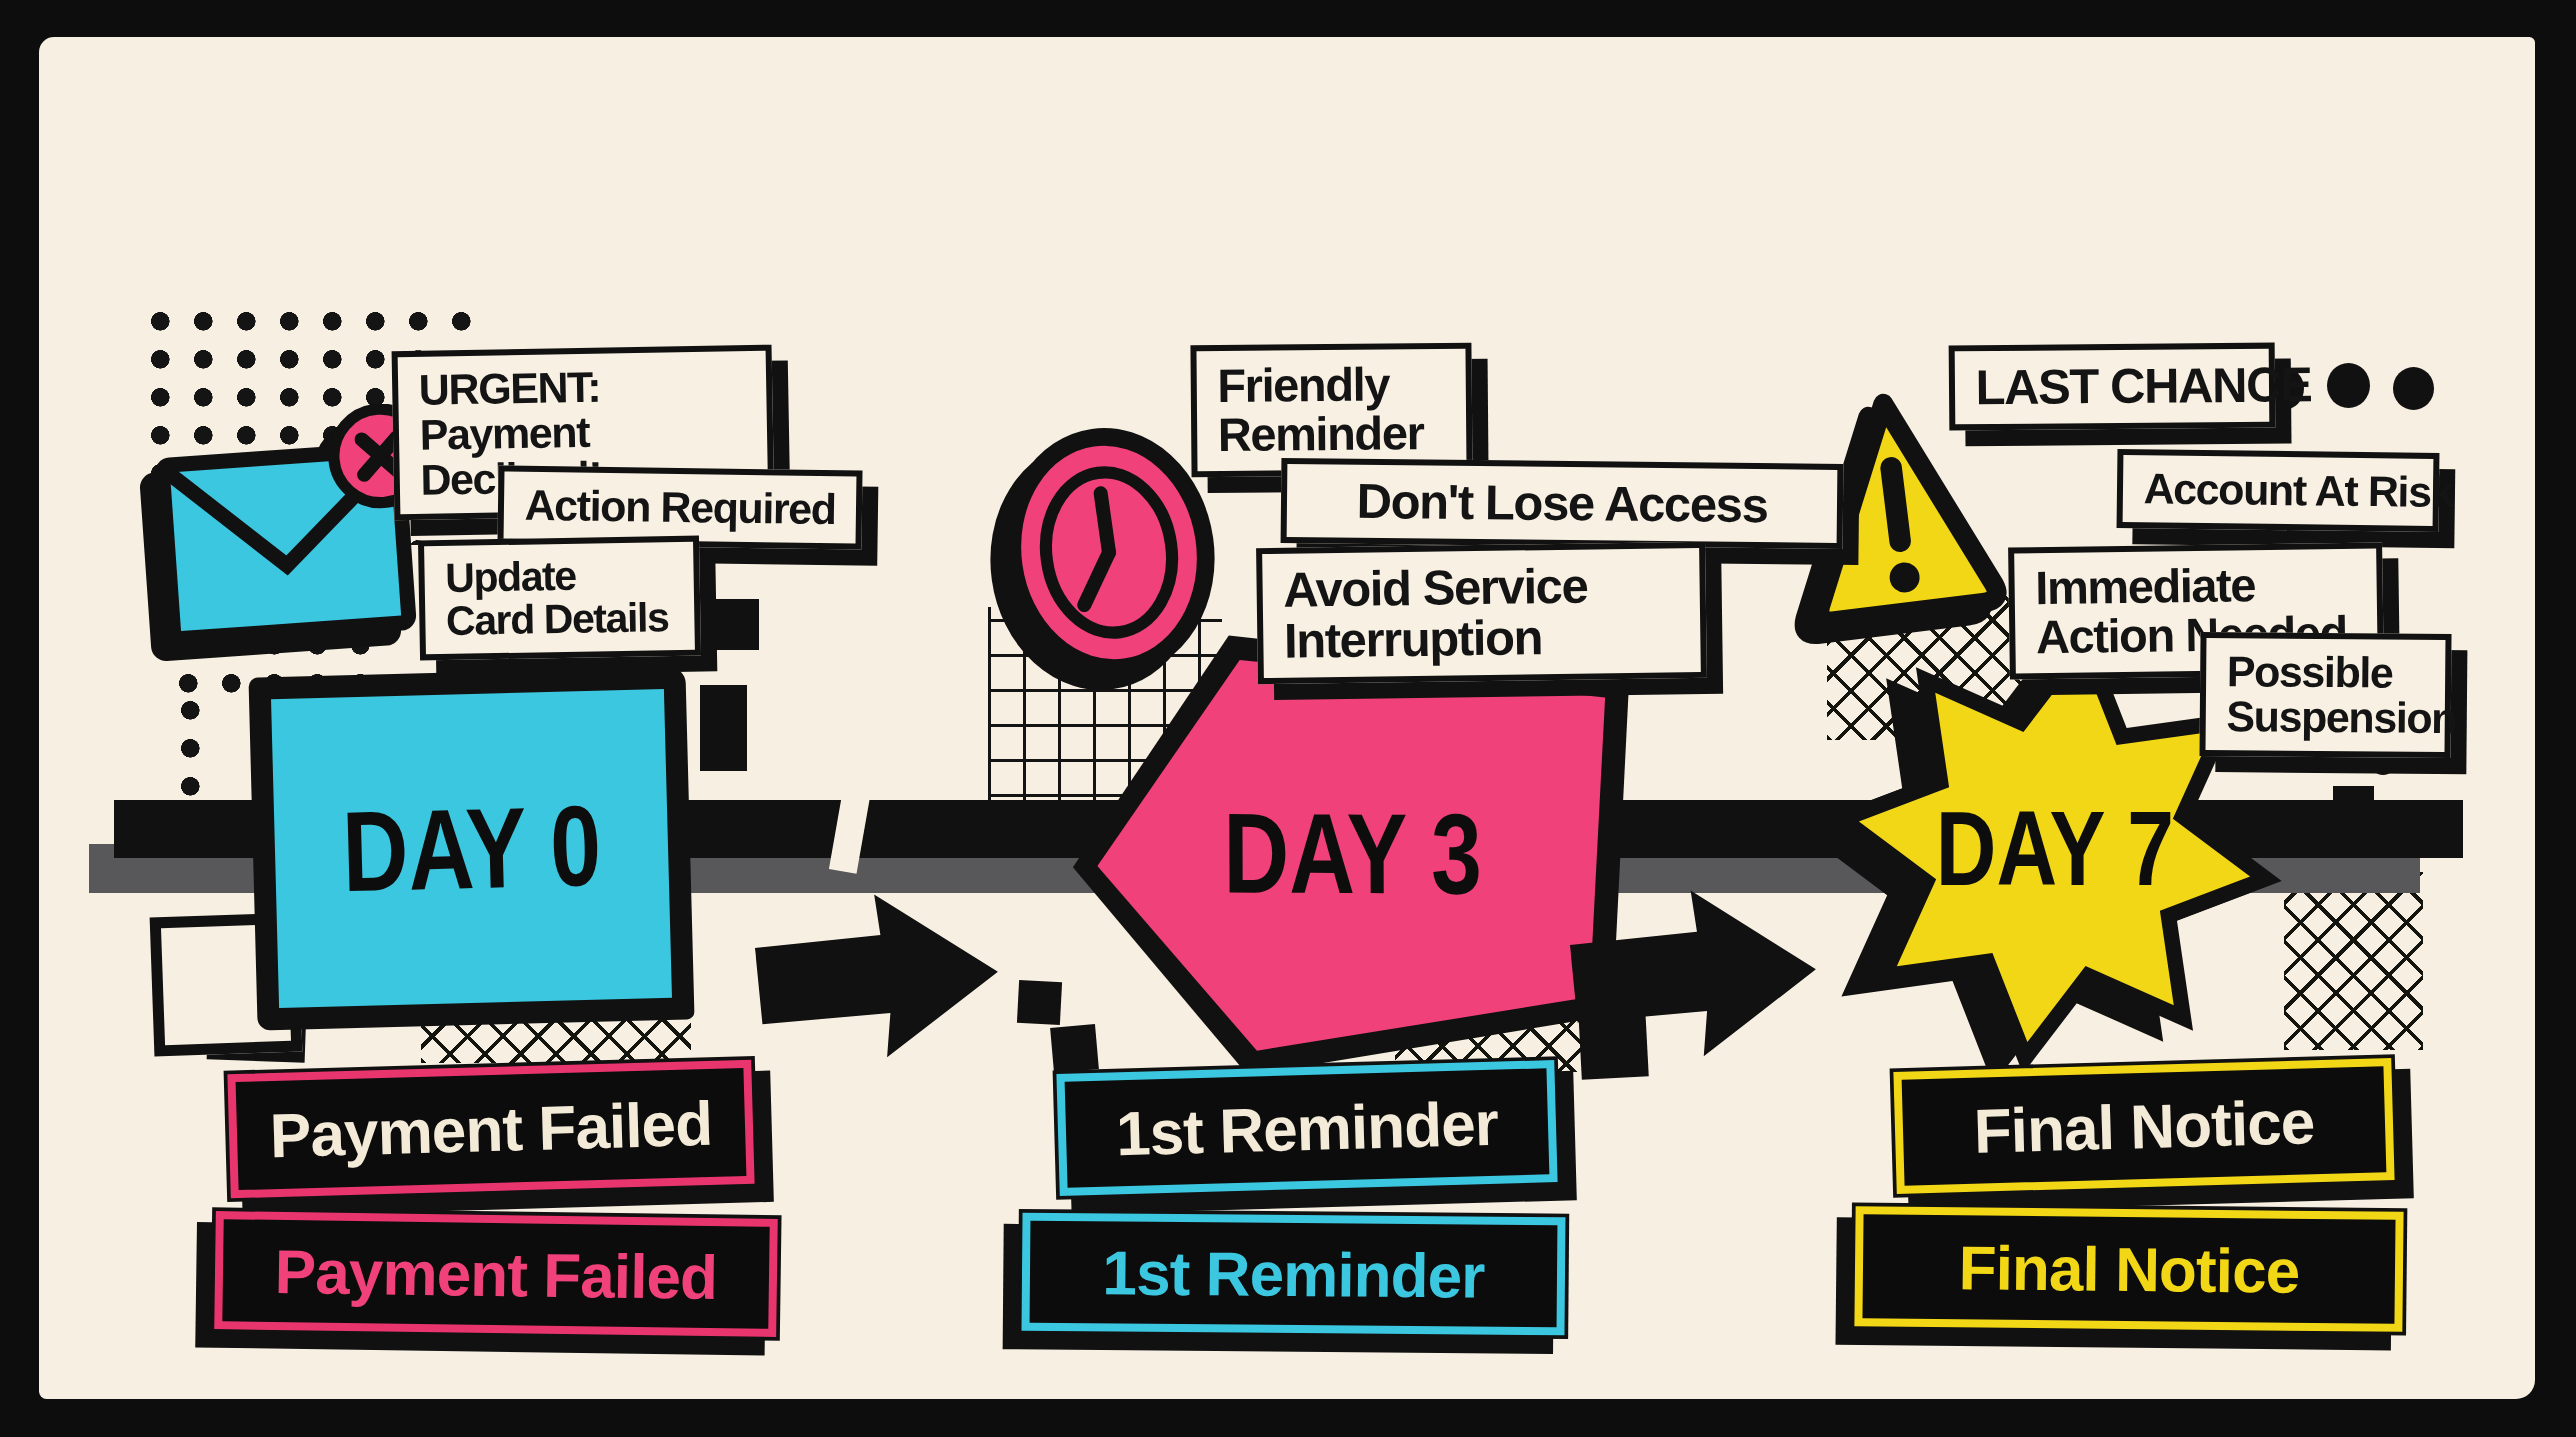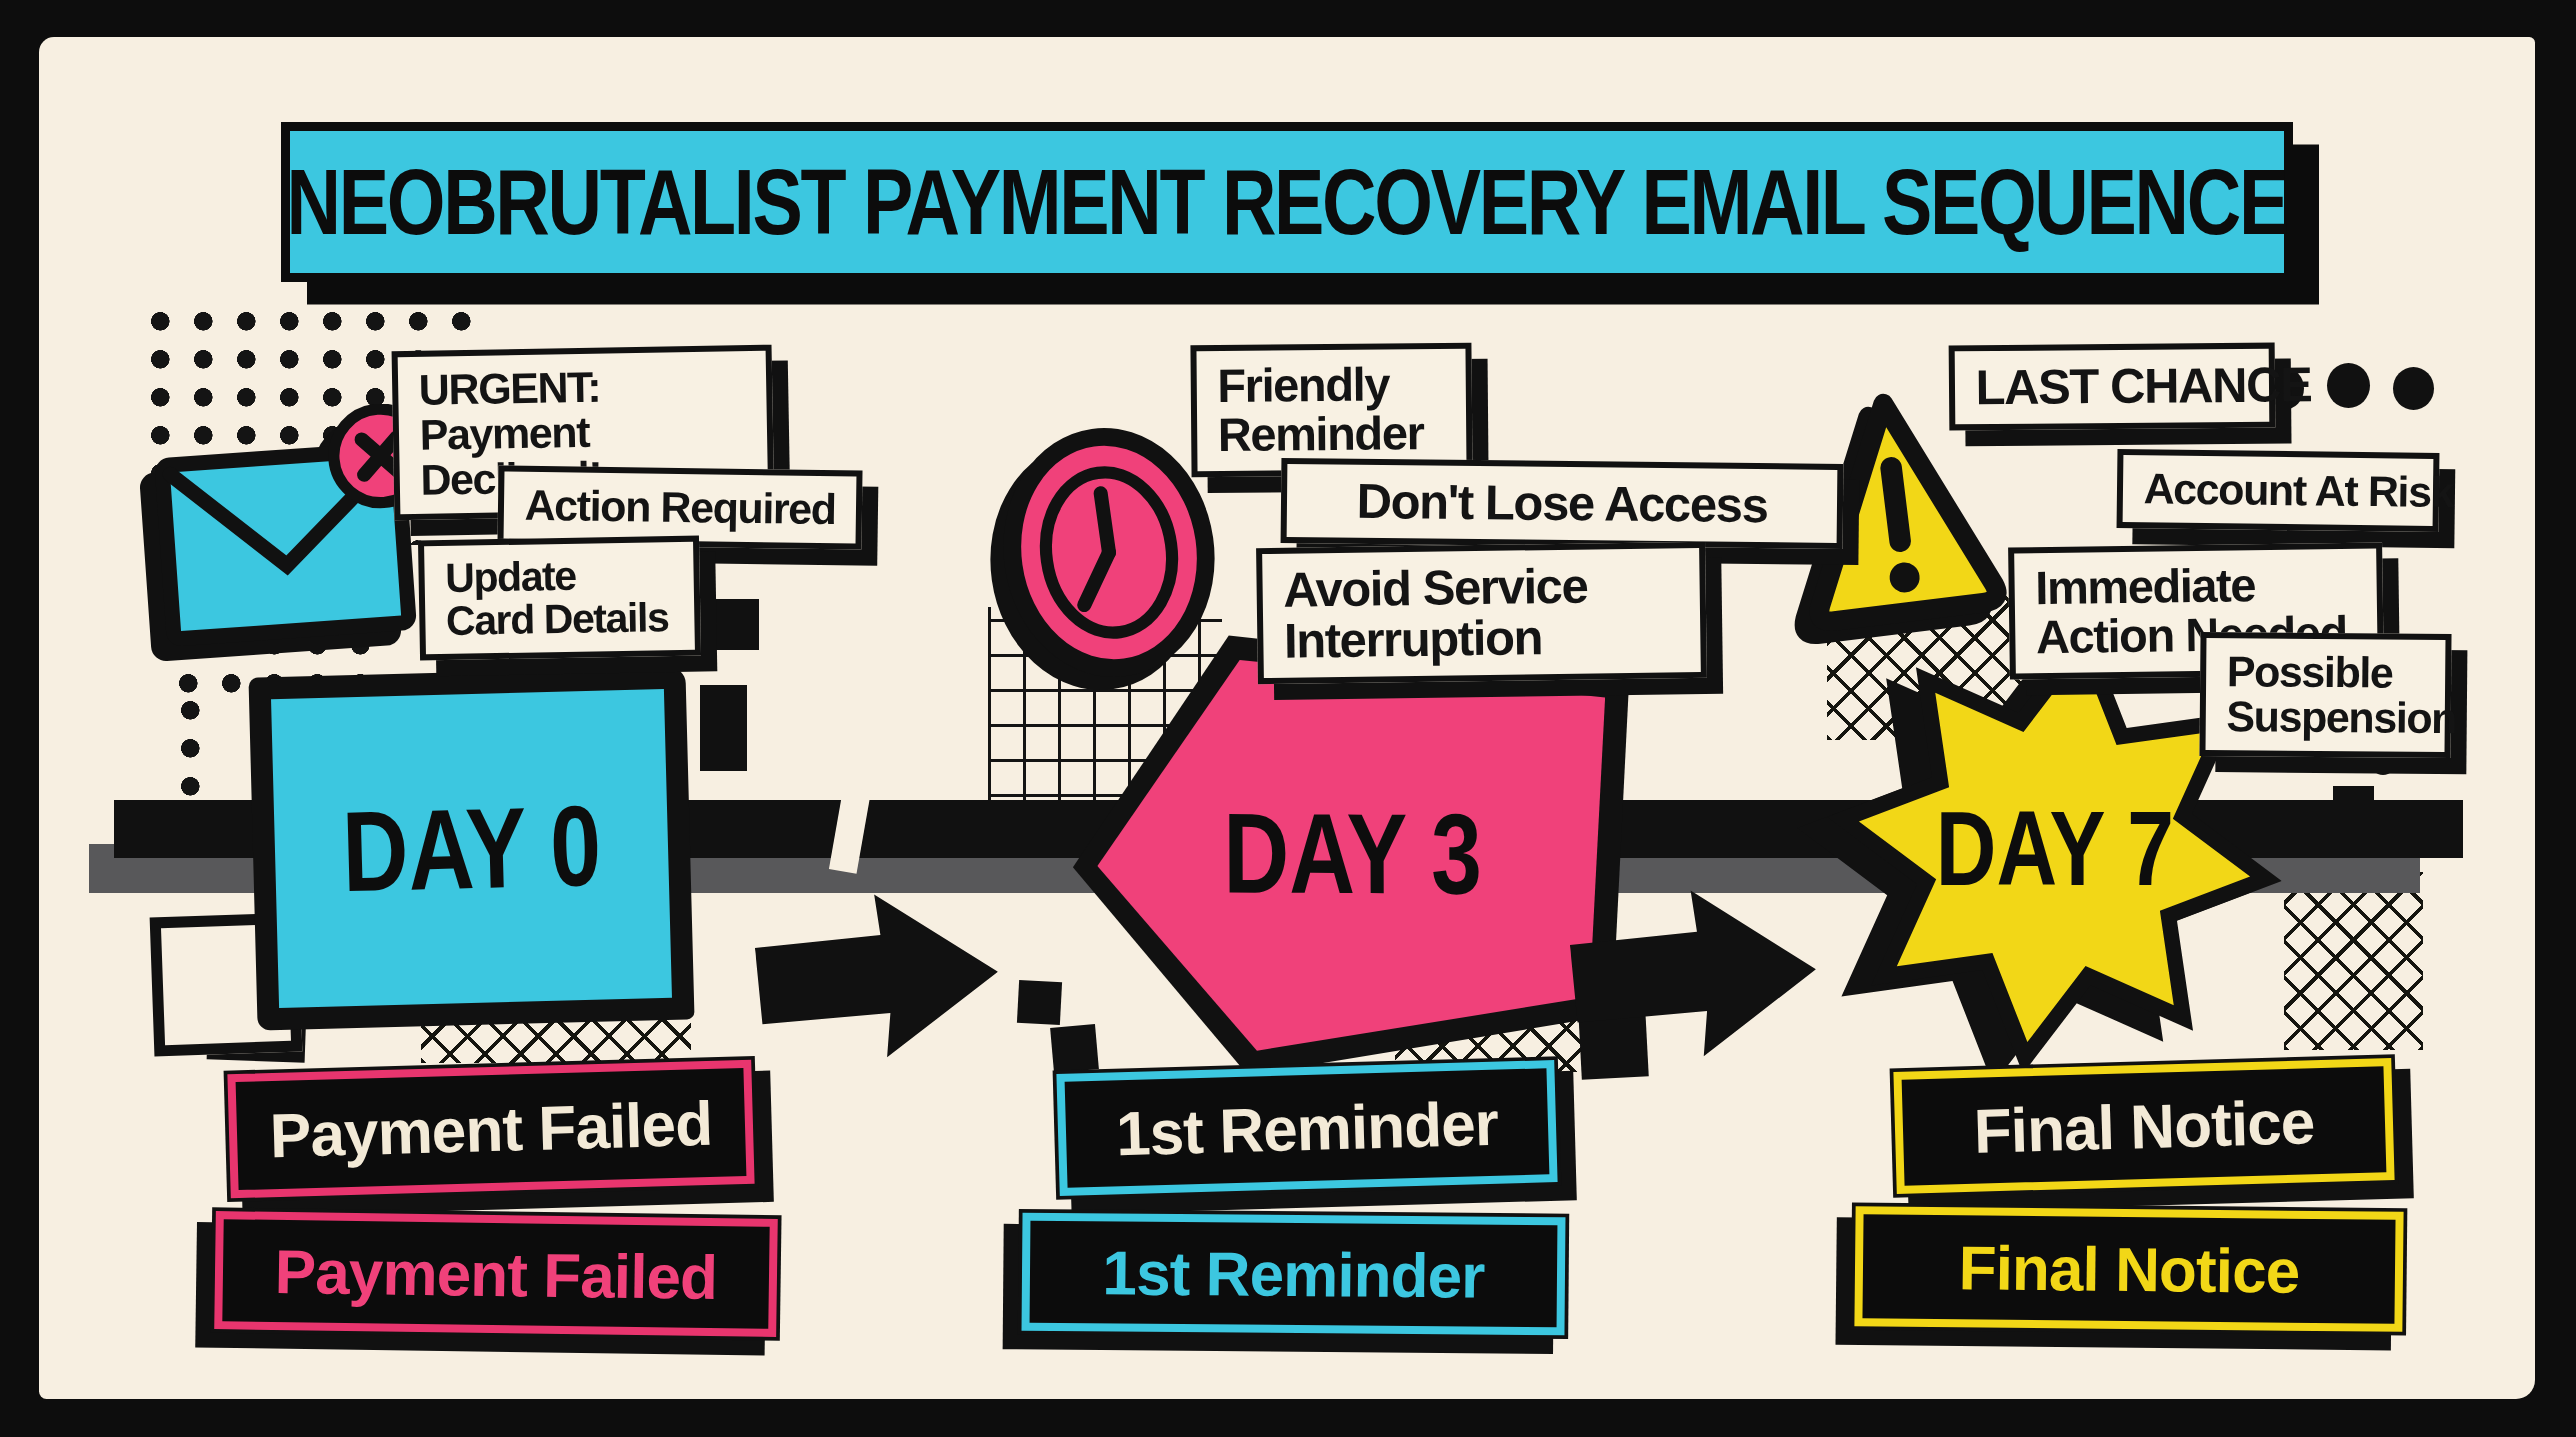--- a/index.html
+++ b/index.html
@@ -120,17 +120,14 @@
 
   <div class="banner sh-r" style="left:229px;top:1067px;width:524px;height:124px;border:8.4px solid #e8356e;color:#f3ead7;font-size:62px;transform:rotate(-1.6deg);">Payment Failed</div>
   <div class="banner sh-l" style="left:215px;top:1215px;width:562px;height:118px;border:8.4px solid #e8356e;color:#f0417a;font-size:62px;transform:rotate(0.8deg);">Payment Failed</div>
 
   <div class="banner sh-r" style="left:1058px;top:1067px;width:498px;height:122px;border:8.4px solid #3cc7e0;color:#f3ead7;font-size:62px;transform:rotate(-1.6deg);">1st Reminder</div>
   <div class="banner sh-l" style="left:1022px;top:1215px;width:543px;height:118px;border:8.4px solid #3cc7e0;color:#3cc7e0;font-size:62px;transform:rotate(0.5deg);">1st Reminder</div>
 
   <div class="banner sh-r" style="left:1895px;top:1065px;width:498px;height:122px;border:8.4px solid #f2d717;color:#f3ead7;font-size:62px;transform:rotate(-1.6deg);">Final Notice</div>
   <div class="banner sh-l" style="left:1855px;top:1209px;width:548px;height:120px;border:8.4px solid #f2d717;color:#f2d717;font-size:62px;transform:rotate(0.6deg);">Final Notice</div>
 
-  <div class="abs" style="left:281px;top:122px;width:1994px;height:142px;background:#3cc7e0;border:9.4px solid #0c0c0c;box-shadow:26px 22.5px 0 #0c0c0c;z-index:50;display:flex;align-items:center;justify-content:center;">
-    <span style="font-size:92px;font-weight:700;color:#0c0c0c;letter-spacing:-2.8px;white-space:nowrap;display:inline-block;transform:scaleX(.82);">NEOBRUTALIST PAYMENT RECOVERY EMAIL SEQUENCE</span>
-  </div>
 </div>
 
 
 </body></html>

